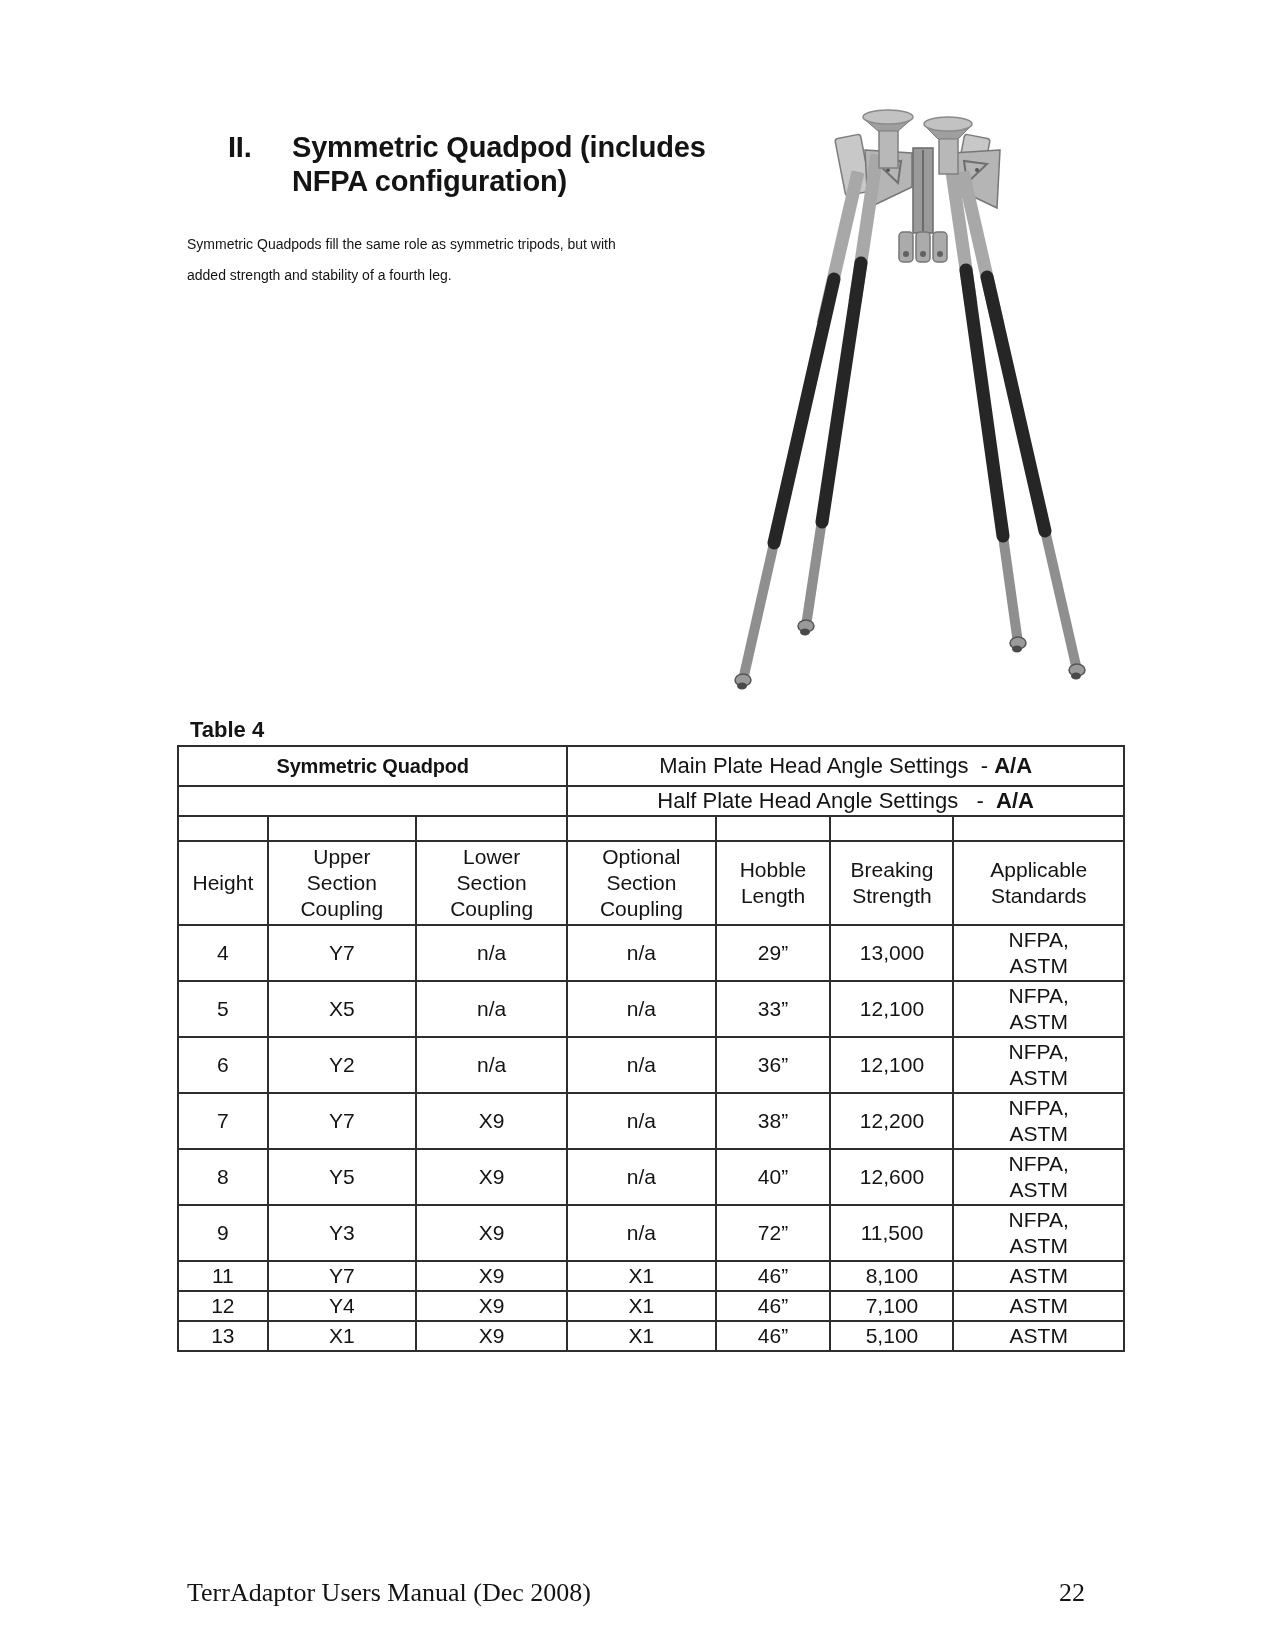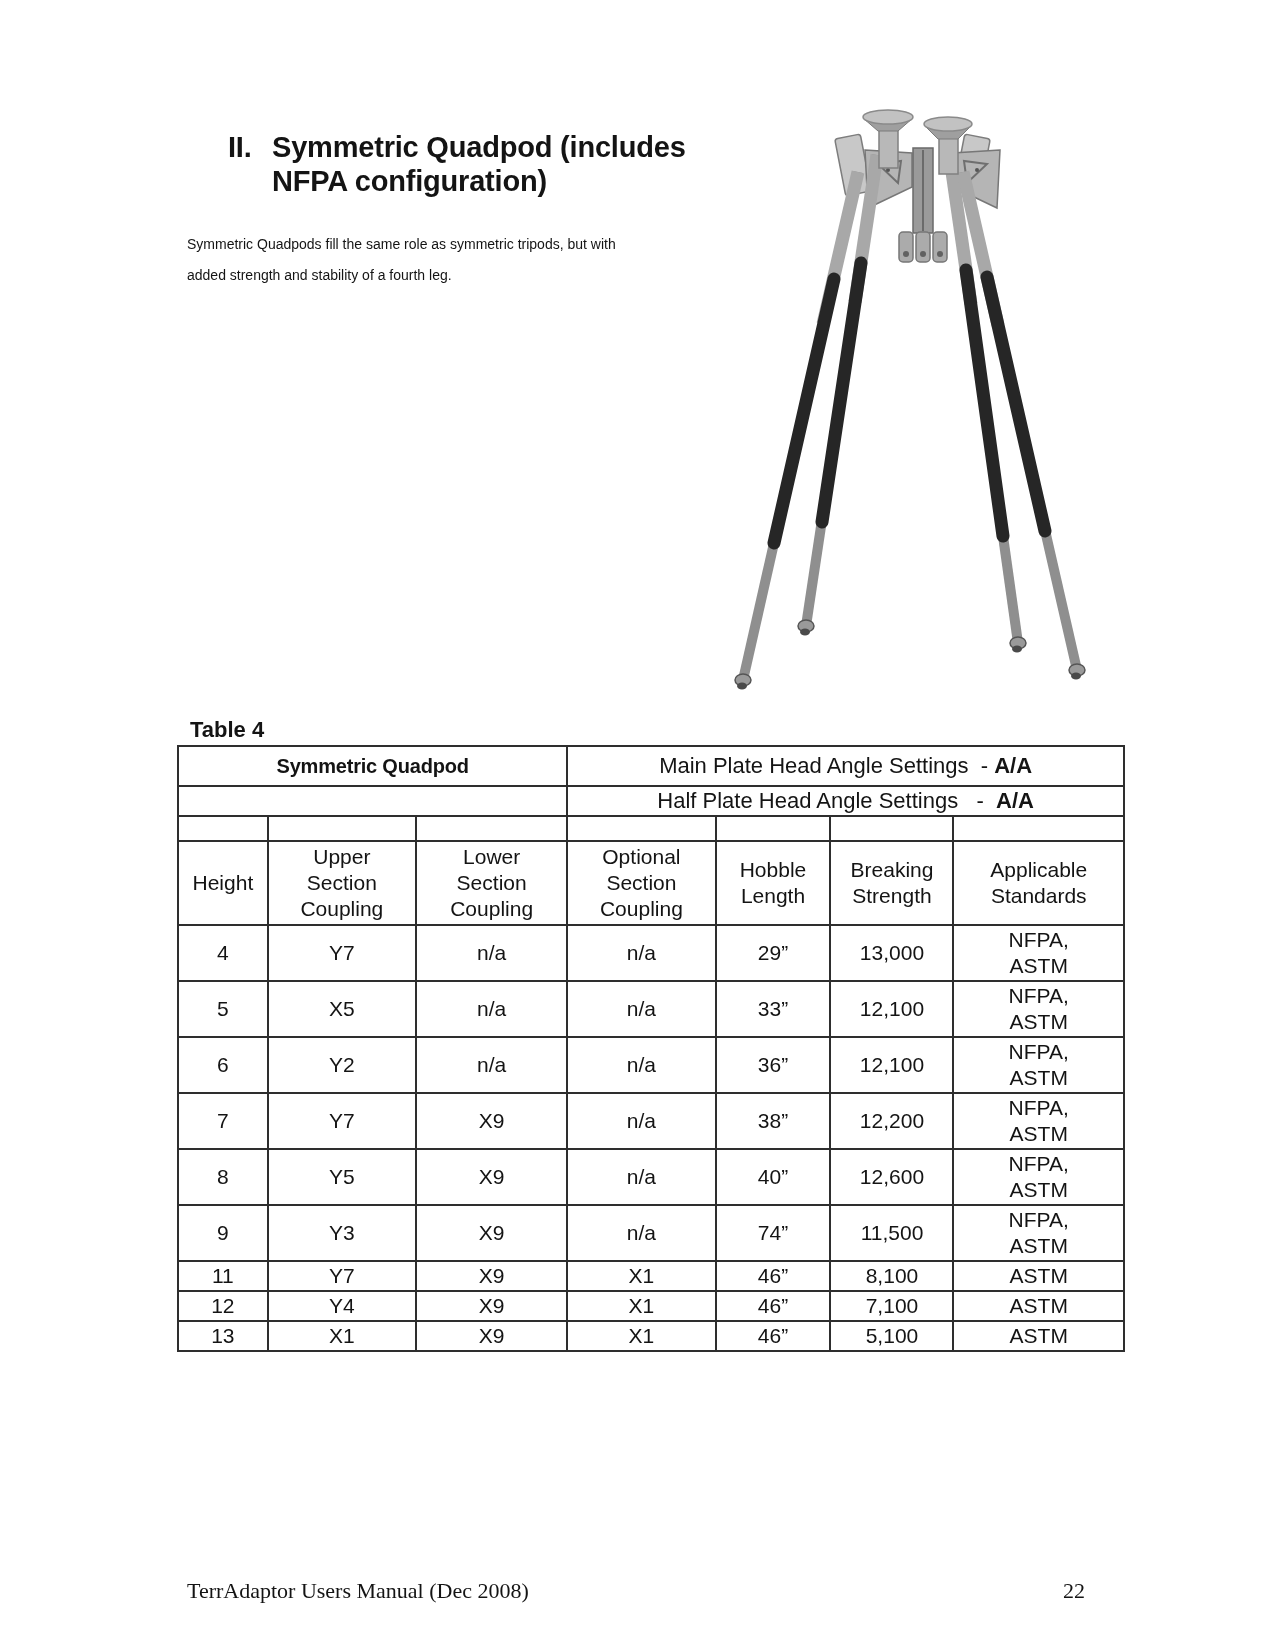--- a/index.html
+++ b/index.html
@@ -19,21 +19,21 @@
     margin:0 auto;
   }
   
   .heading{
     position:absolute;left:185px;top:130px;
     display:flex;
     font-weight:bold;font-size:29px;line-height:34px;
     letter-spacing:-0.2px;
   }
   .heading .numeral{width:44px;flex:0 0 44px;margin-left:43px;}
-  .heading .hlines span{display:block;}
+  .heading .hlines span{display:block;margin-left:20px;}
   
   .intro{
     position:absolute;left:187px;top:229px;width:468px;
     font-size:14px;line-height:31px;
   }
   
   .figure{position:absolute;left:640px;top:90px;width:460px;height:615px;}
   
   .table-caption{
     position:absolute;left:190px;top:717px;
@@ -76,21 +76,21 @@
     white-space:pre-line;
     line-height:28px;
     padding-bottom:2px;
   }
   tbody td{height:29px;white-space:pre-line;}
   
   .footer{
     position:absolute;left:187px;top:1578px;width:898px;
     display:flex;justify-content:space-between;
     font-family:"Liberation Serif",serif;
-    font-size:22px;
+    font-size:26px;
   }
 </style>
 </head>
 <body>
 
 <div class="page">
 
   <div class="heading">
     <div class="numeral">II.</div>
     <div class="hlines">
@@ -269,21 +269,21 @@
           <td>40”</td>
           <td>12,600</td>
           <td>NFPA,
 ASTM</td>
         </tr>
         <tr>
           <td>9</td>
           <td>Y3</td>
           <td>X9</td>
           <td>n/a</td>
-          <td>74”</td>
+          <td>72”</td>
           <td>11,500</td>
           <td>NFPA,
 ASTM</td>
         </tr>
         <tr>
           <td>11</td>
           <td>Y7</td>
           <td>X9</td>
           <td>X1</td>
           <td>46”</td>

